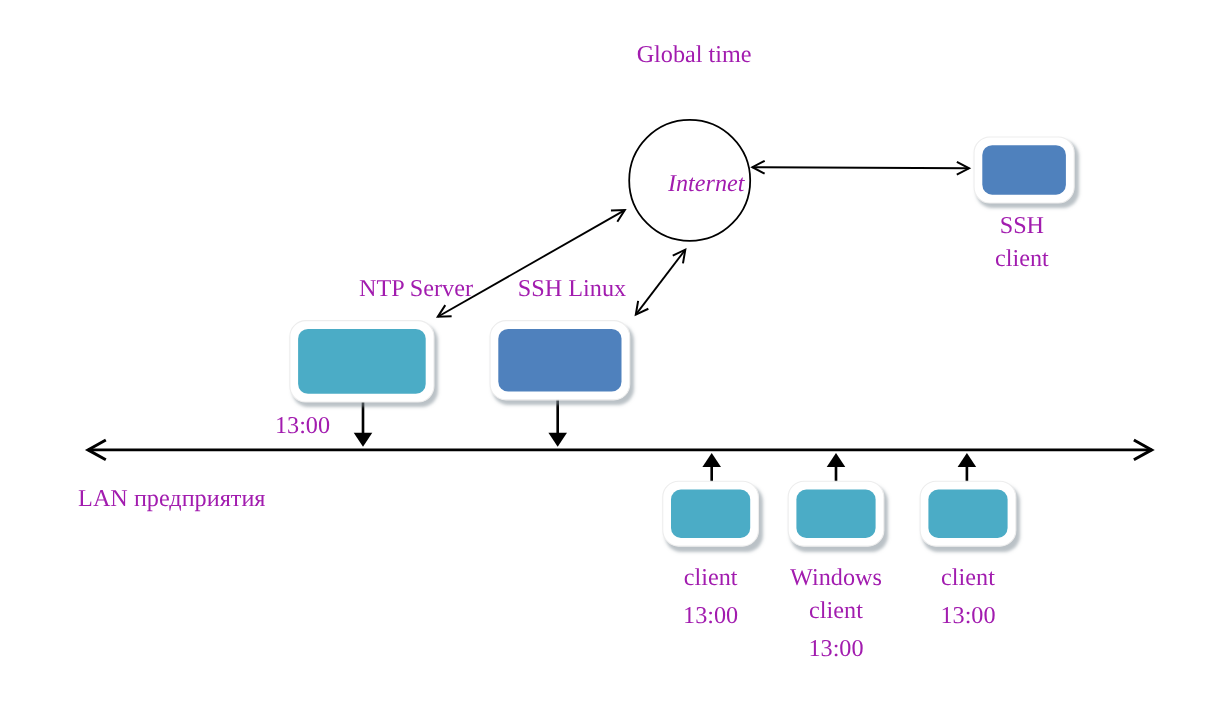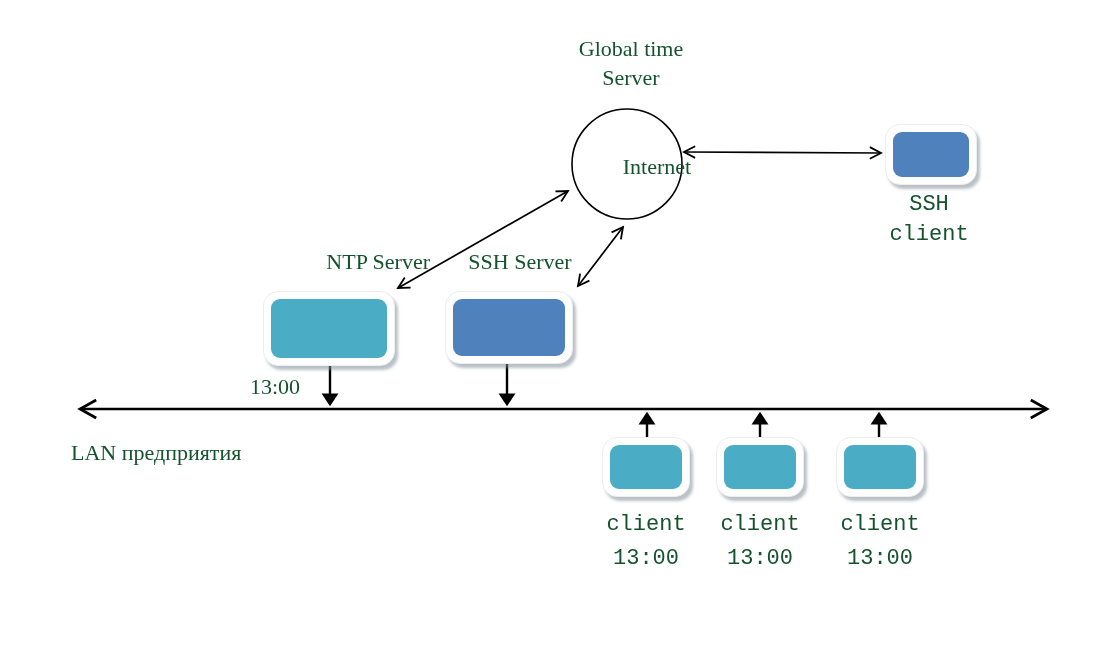--- a/index.html
+++ b/index.html
@@ -1,43 +1,43 @@
 <!DOCTYPE html>
 <html><head>
 <meta charset="utf-8">
 <style>
   html,body{margin:0;padding:0;background:#ffffff;}
   .stage{
     position:relative;width:1111px;height:648px;background:#ffffff;
-    font-family:"Liberation Serif","DejaVu Serif",serif;color:#14532d;overflow:hidden;
+    font-family:"Liberation Serif","DejaVu Serif",serif;color:#a21caf;overflow:hidden;
   }
   .arrow-layer{position:absolute;left:0;top:0;z-index:1;}
   .node{
     position:absolute;z-index:2;background:#ffffff;border:1px solid #ededed;
     border-radius:15px;padding:7px;box-sizing:border-box;
     box-shadow:3px 4px 3px rgba(130,142,152,.55);
   }
   .node-fill{width:100%;height:100%;border-radius:9px;}
   .label{
     position:absolute;z-index:3;font-size:22px;line-height:29px;
     text-align:center;white-space:nowrap;
   }
   .label.left{text-align:right;}
-  .lh30{line-height:30px;font-family:Liberation Mono, monospace;}
+  .lh30{line-height:30px;}
   .time-line{margin-top:4px;}
   
   .node-ntp{left:263px;top:291px;width:132px;height:75px;}
   .node-sshsrv{left:445px;top:291px;width:128px;height:73px;}
   .node-sshcli{left:885px;top:124px;width:92px;height:61px;}
   .node-linux{left:602px;top:437px;width:88px;height:60px;}
   .node-windows{left:716px;top:437px;width:88px;height:60px;}
   .node-other{left:836px;top:437px;width:88px;height:60px;}
   
   .lbl-title{left:531px;top:34px;width:200px;}
-  .lbl-internet{left:557px;top:152px;width:200px;}
+  .lbl-internet{left:542px;top:152px;width:200px;font-style:italic;}
   .lbl-ntp{left:230px;top:247px;width:200px;text-align:right;}
   .lbl-sshsrv{left:420px;top:247px;width:200px;}
   .lbl-ntptime{left:175px;top:372px;width:200px;}
   .lbl-sshcli{left:829px;top:190px;width:200px;}
   .lbl-lan{left:71px;top:438px;}
   .lbl-linux{left:546px;top:510px;width:200px;}
   .lbl-windows{left:660px;top:510px;width:200px;}
   .lbl-other{left:780px;top:510px;width:200px;}
 </style>
 </head>
@@ -89,44 +89,44 @@
   </div>
   <div class="node node-windows">
     <div class="node-fill" style="background: rgb(75, 172, 198);"></div>
   </div>
   <div class="node node-other">
     <div class="node-fill" style="background: rgb(75, 172, 198);"></div>
   </div>
 
   <div class="label lbl-title">
     <div>Global time</div>
-    <div>Server</div>
   </div>
 
   <div class="label lbl-internet">Internet</div>
 
   <div class="label lbl-ntp">NTP Server</div>
 
-  <div class="label lbl-sshsrv">SSH Server</div>
+  <div class="label lbl-sshsrv">SSH Linux</div>
 
   <div class="label lbl-ntptime">13:00</div>
 
   <div class="label lbl-sshcli lh30">
     <div>SSH</div>
     <div>client</div>
   </div>
 
   <div class="label left lbl-lan">LAN предприятия</div>
 
   <div class="label lbl-linux lh30">
     <div>client</div>
     <div class="time-line">13:00</div>
   </div>
 
   <div class="label lbl-windows lh30">
+    <div>Windows</div>
     <div>client</div>
     <div class="time-line">13:00</div>
   </div>
 
   <div class="label lbl-other lh30">
     <div>client</div>
     <div class="time-line">13:00</div>
   </div>
 
 </div>

